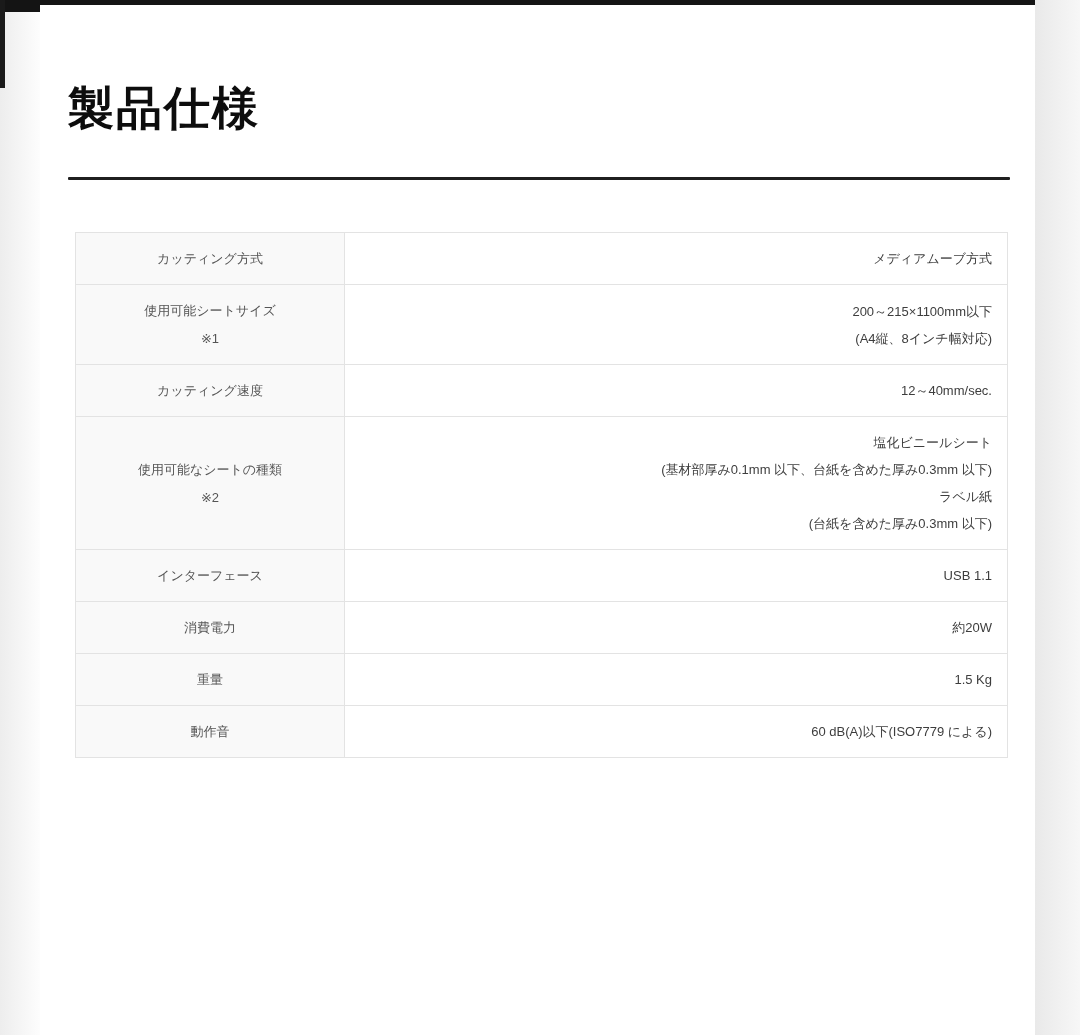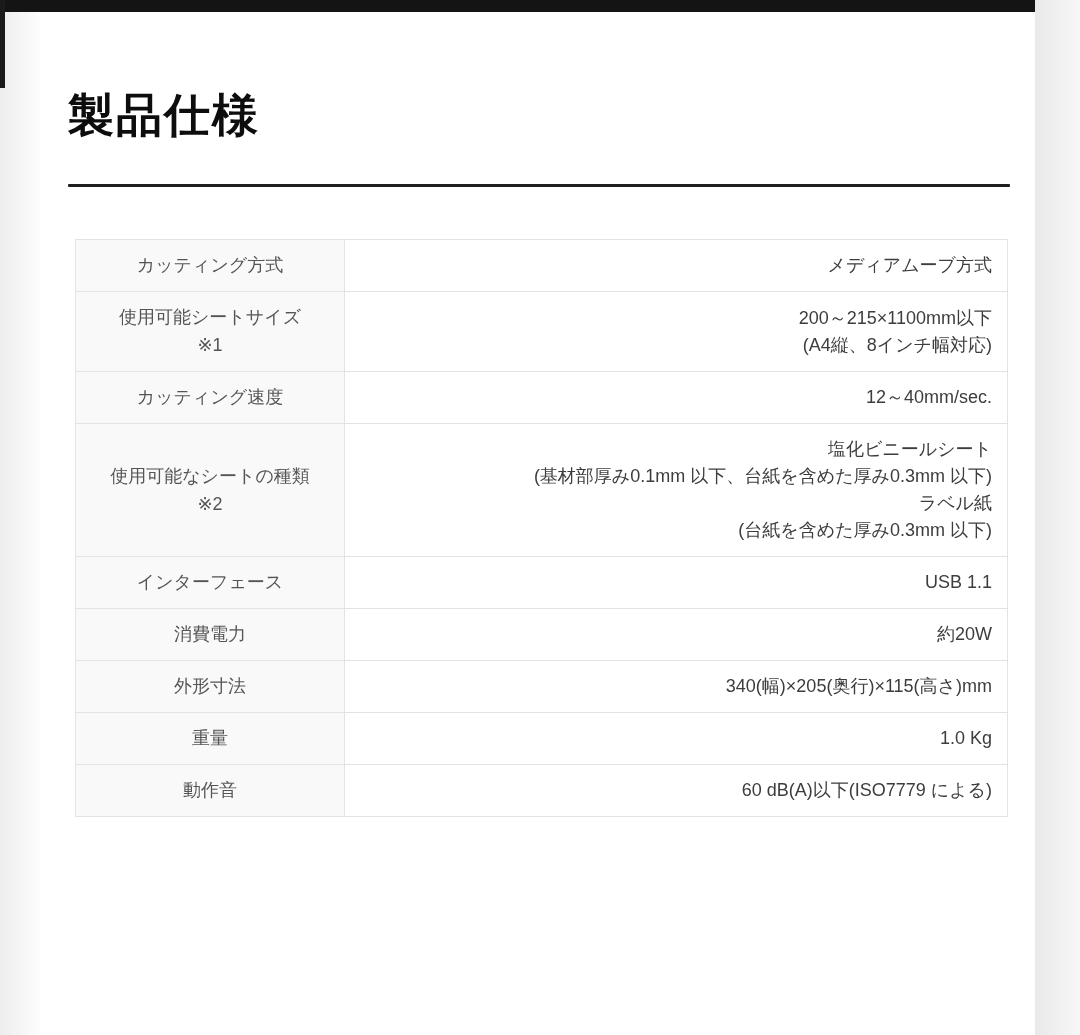--- a/index.html
+++ b/index.html
@@ -28,39 +28,39 @@
   }
   .top-bar{
     position:absolute;top:0;left:0;width:1035px;height:12px;
     background:var(--top-bar);
   }
   .left-notch{
     position:absolute;top:0;left:0;width:5px;height:88px;
     background:#1a1a1a;
   }
   .content{
-    position:absolute;top:12px;left:40px;width:995px;height:1023px;
+    position:absolute;top:5px;left:40px;width:995px;height:1023px;
     background:#ffffff;
   }
   .page-title{
     margin:78px 0 0 28px;
     font-size:46px;line-height:50px;font-weight:bold;
     letter-spacing:2px;color:var(--title-color);
   }
   .title-rule{
     margin:44px 0 0 28px;width:942px;height:3px;
     background:var(--rule-color);border-radius:1px;
   }
   .spec-table{
     margin:52px 0 0 35px;width:933px;
     border-collapse:collapse;table-layout:fixed;
   }
   .spec-table th,.spec-table td{
     border:1px solid var(--table-border);
-    font-size:18px;line-height:27px;font-weight:normal;
+    font-size:13px;line-height:27px;font-weight:normal;
     vertical-align:middle;
   }
   .label-cell{
     width:248px;background:var(--label-cell-bg);
     color:var(--label-text);text-align:center;
     padding:12px 10px;
   }
   .value-cell{
     color:var(--value-text);text-align:right;
     padding:12px 15px;
@@ -129,32 +129,24 @@
         <tr>
           <th class="label-cell">
             <div class="label-text">消費電力</div>
           </th>
           <td class="value-cell">
             <div class="value-line">約20W</div>
           </td>
         </tr>
         <tr>
           <th class="label-cell">
-            <div class="label-text">外形寸法</div>
-          </th>
-          <td class="value-cell">
-            <div class="value-line">340(幅)×205(奥行)×115(高さ)mm</div>
-          </td>
-        </tr>
-        <tr>
-          <th class="label-cell">
             <div class="label-text">重量</div>
           </th>
           <td class="value-cell">
-            <div class="value-line">1.0 Kg</div>
+            <div class="value-line">1.5 Kg</div>
           </td>
         </tr>
         <tr>
           <th class="label-cell">
             <div class="label-text">動作音</div>
           </th>
           <td class="value-cell">
             <div class="value-line">60 dB(A)以下(ISO7779 による)</div>
           </td>
         </tr>

